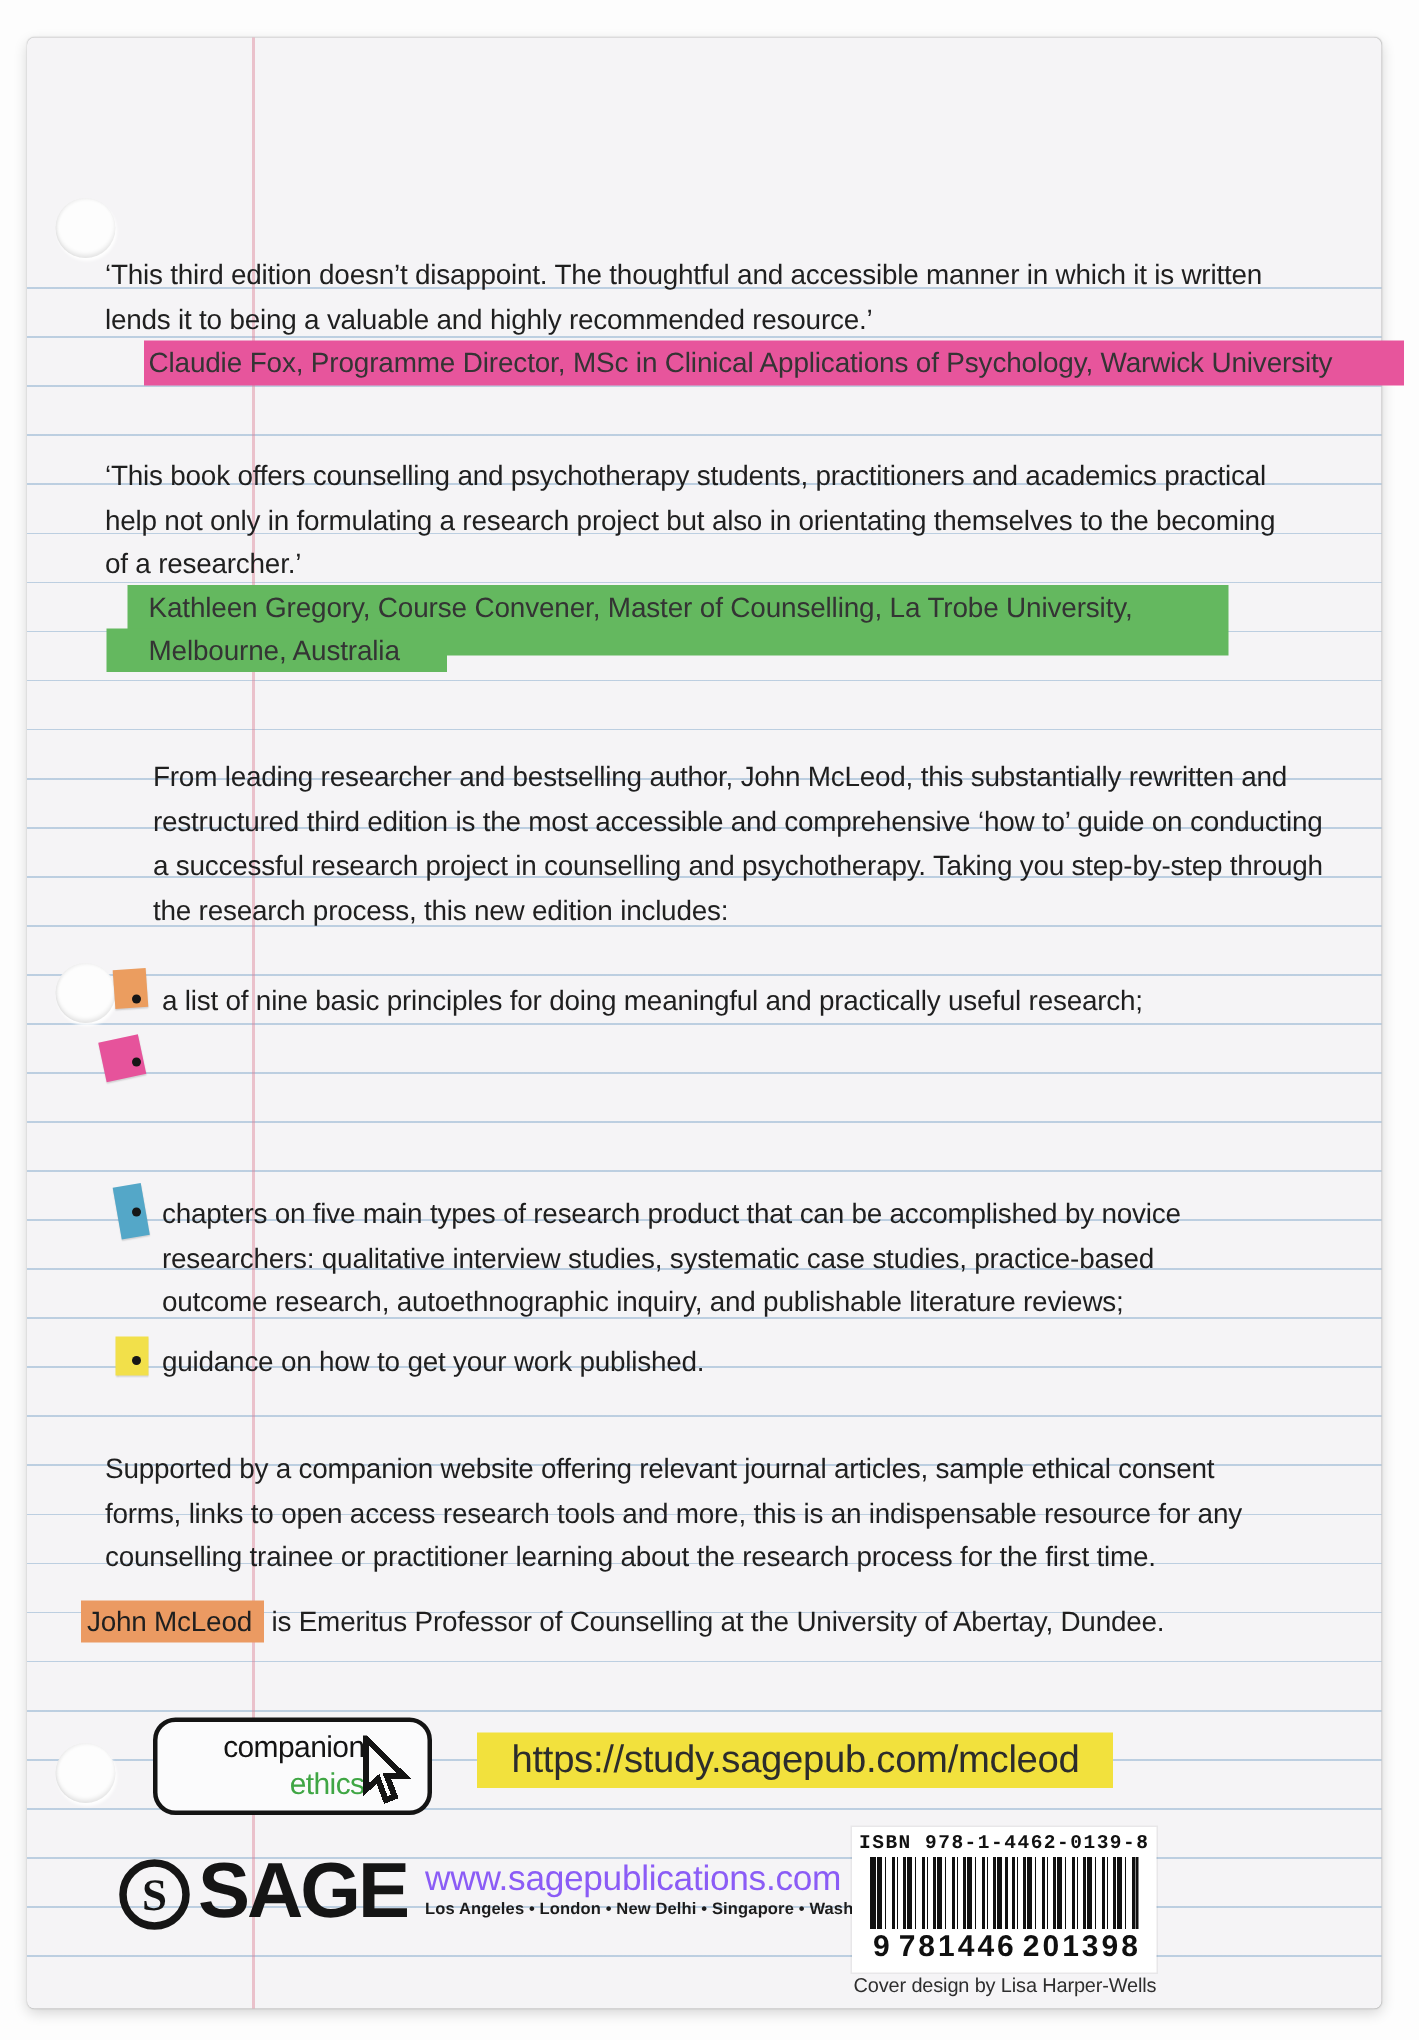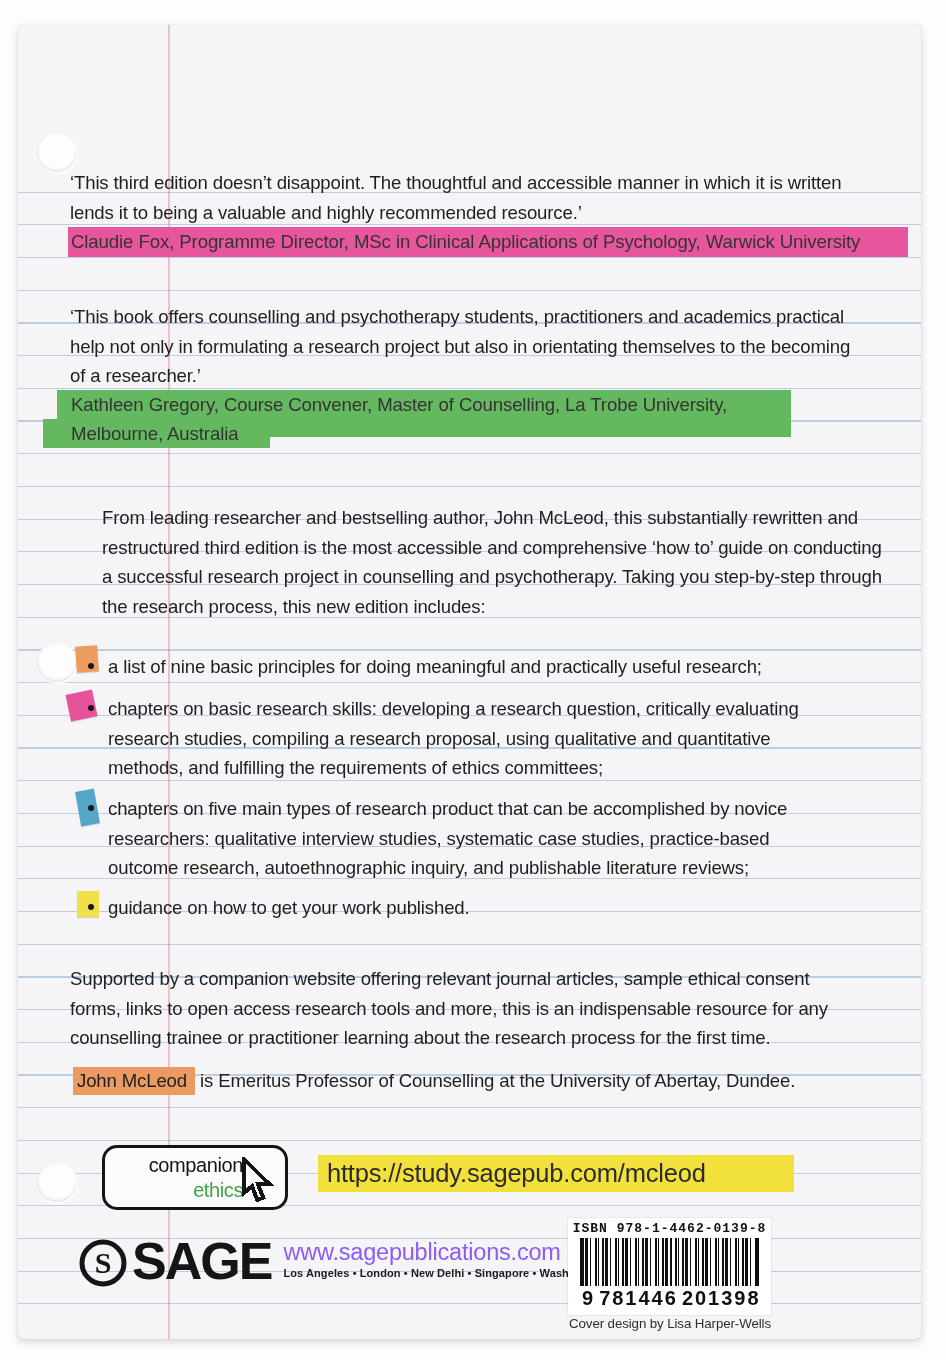--- a/index.html
+++ b/index.html
@@ -29,36 +29,36 @@
     position:absolute; width:40px; height:40px; border-radius:50%;
     background:#fdfdfd;
     box-shadow:inset 0 -2px 3px rgba(0,0,0,.10), inset 1px 1px 2px rgba(0,0,0,.05), 1px 2px 2px rgba(255,255,255,.9);
   }
   .tx {
     position:absolute; color:#1f1f1f; font-size:18.6px; line-height:29.5px;
     letter-spacing:-.15px; white-space:nowrap;
   }
   .hl-bar {
     position:absolute; color:#343434; font-size:18.6px; letter-spacing:-.1px;
-    white-space:nowrap; overflow:hidden;
+    white-space:nowrap; overflow:hidden;margin-left:28px;
   }
   .dot { position:absolute; width:6px; height:6px; border-radius:50%; background:#161616; }
   .sticky { position:absolute; box-shadow:0 1px 1px rgba(0,0,0,.15); }
   .author-hl { padding:3px 8px 4px 4px; }
   .badge {
     position:absolute; left:84px; top:1120px; width:186px; height:65px;
     background:#fbfbfc; border:3.5px solid #141414; border-radius:15px;
     display:flex; align-items:center;
   }
   .badge-text { flex:1; text-align:right; padding-right:42px; line-height:25px;
     font-size:20px; letter-spacing:-.4px; color:#141414; }
   .badge-cursor { position:absolute; right:7px; top:9px; }
   .url-hl {
-    position:absolute; left:300px; top:1130px; width:476px; height:37px;
-    line-height:37px; padding-left:9px; font-size:25.5px; letter-spacing:-.2px;
+    position:absolute; left:300px; top:1130px; width:424px; height:37px;
+    line-height:37px; padding-left:23px; font-size:25.5px; letter-spacing:-.2px;
     color:#2c2c2c; white-space:nowrap;
   }
   .sage-row { position:absolute; left:60px; top:1211px; display:flex; align-items:flex-start; }
   .sage-name {
     font-size:52px; line-height:50px; font-weight:700; letter-spacing:-2px;
     color:#151515; margin-left:4px; font-family:"Liberation Sans", sans-serif;
   }
   .sage-info { margin-left:12px; padding-top:3px; }
   .sage-web { font-size:23.5px; line-height:26px; color:#8b5cf6; letter-spacing:-.2px; }
   .sage-cities { font-size:11px; font-weight:700; color:#1c1c1c; margin-top:2px; letter-spacing:.1px; }
@@ -107,33 +107,32 @@
     <div class="hl-bar" style="left: 25px; top: 394px; width: 227px; height: 29px; line-height: 29px; padding-left: 28px; background-color: rgb(100, 184, 95);">Melbourne, Australia</div>
 
     <div class="tx" style="left:52px; top:478px;margin-left:32px;">From leading researcher and bestselling author, John McLeod, this substantially rewritten and<br>restructured third edition is the most accessible and comprehensive ‘how to’ guide on conducting<br>a successful research project in counselling and psychotherapy. Taking you step-by-step through<br>the research process, this new edition includes:</div>
 
     <div class="sticky" style="left: 58px; top: 621px; width: 22px; height: 26px; transform: rotate(-4deg); background-color: rgb(235, 157, 95);"></div>
     <div class="dot" style="left:70px; top:638px;"></div>
     <div class="tx" style="left:90px; top:627px;">a list of nine basic principles for doing meaningful and practically useful research;</div>
 
     <div class="sticky" style="left: 50px; top: 667px; width: 27px; height: 27px; transform: rotate(-12deg); background-color: rgb(230, 83, 155);"></div>
     <div class="dot" style="left:70px; top:680px;"></div>
-    <div class="tx" style="left:90px; top:669px;">chapters on basic research skills: developing a research question, critically evaluating<br>research studies, compiling a research proposal, using qualitative and quantitative<br>methods, and fulfilling the requirements of ethics committees;</div>
 
     <div class="sticky" style="left: 60px; top: 765px; width: 19px; height: 35px; transform: rotate(-10deg); background-color: rgb(84, 167, 200);"></div>
     <div class="dot" style="left:70px; top:780px;"></div>
     <div class="tx" style="left:90px; top:769px;">chapters on five main types of research product that can be accomplished by novice<br>researchers: qualitative interview studies, systematic case studies, practice-based<br>outcome research, autoethnographic inquiry, and publishable literature reviews;</div>
 
     <div class="sticky" style="left: 59px; top: 866px; width: 22px; height: 26px; background-color: rgb(242, 224, 74);"></div>
     <div class="dot" style="left:70px; top:879px;"></div>
     <div class="tx" style="left:90px; top:868px;text-align:right;">guidance on how to get your work published.</div>
 
     <div class="tx" style="left:52px; top:939px;">Supported by a companion website offering relevant journal articles, sample ethical consent<br>forms, links to open access research tools and more, this is an indispensable resource for any<br>counselling trainee or practitioner learning about the research process for the first time.</div>
 
-    <div class="tx" style="left:55px; top:1041px;">
+    <div class="tx" style="left:36px; top:1041px;">
       <span class="author-hl" style="background-color: rgb(235, 154, 98);">John McLeod</span><span> is Emeritus Professor of Counselling at the University of Abertay, Dundee.</span>
     </div>
 
     <div class="badge">
       <div class="badge-text">
         <div>companion</div>
         <div style="color: rgb(63, 166, 68);">ethics</div>
       </div>
       <svg class="badge-cursor" width="36" height="50" viewBox="0 0 18 25" shape-rendering="crispEdges">
         <path d="M1,1 L1,18 L5,14.5 L7.6,21.5 L10.6,20.3 L7.9,13.4 L13.5,13.4 Z" fill="#fbfbfc" stroke="#141414" stroke-width="2"></path>

